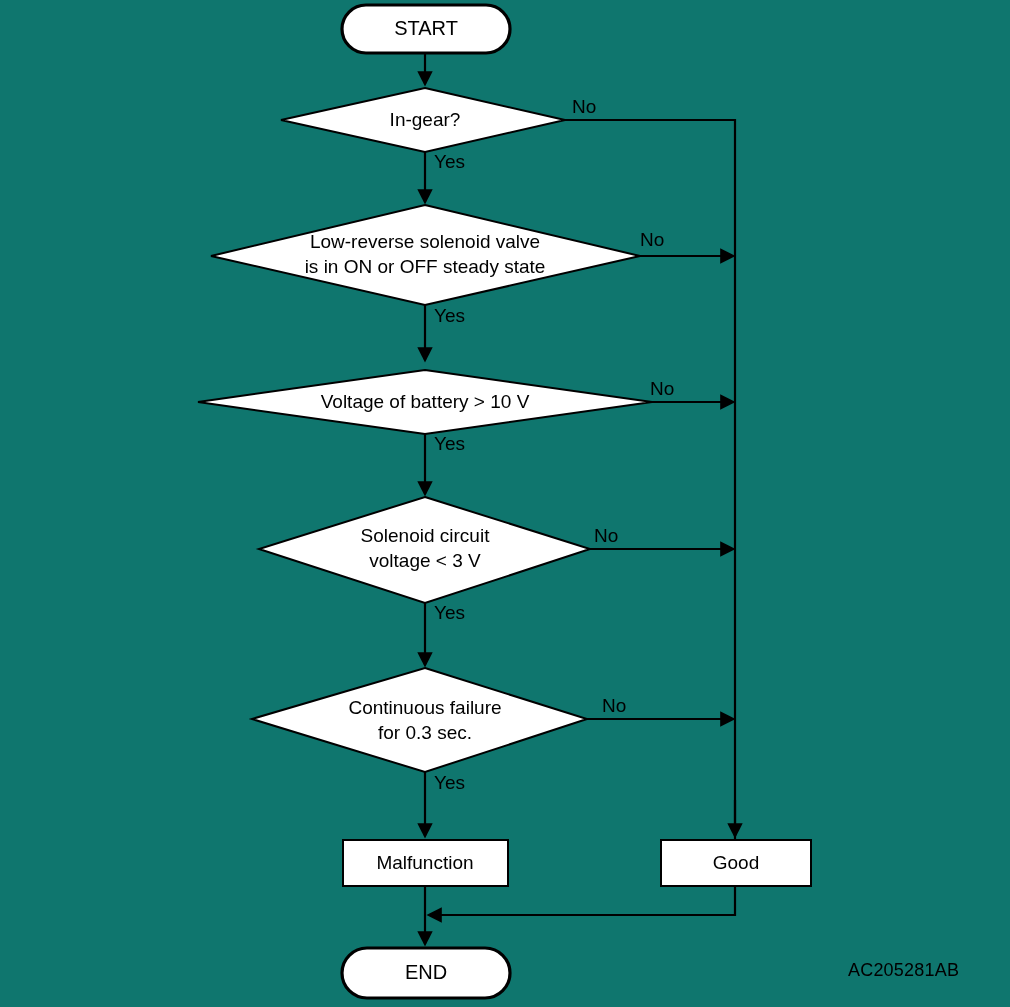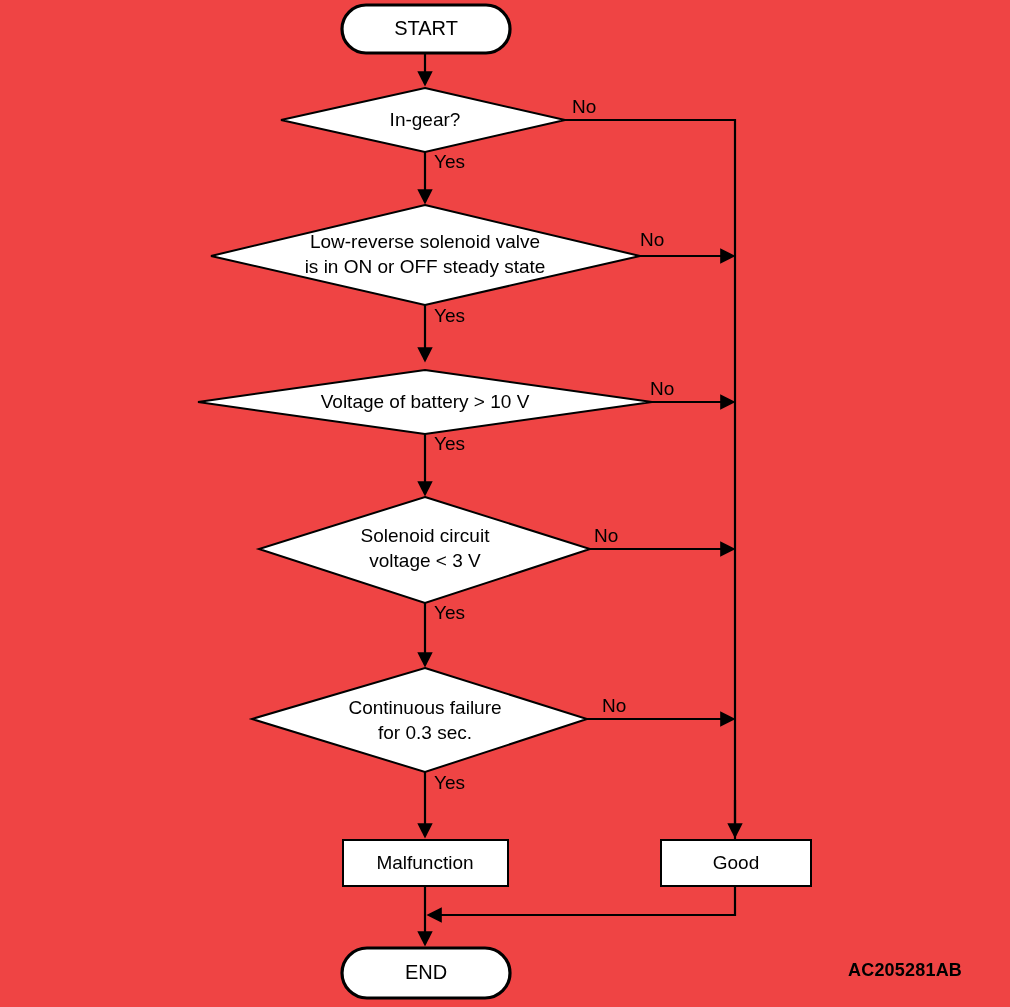--- a/index.html
+++ b/index.html
@@ -4,21 +4,21 @@
 <style>
   html, body {
     margin: 0;
     padding: 0;
     background: #ffffff;
   }
   #page {
     position: relative;
     width: 1010px;
     height: 1007px;
-    background: #ef4444;
+    background: #0f766e;
     font-family: "Liberation Sans", sans-serif;
     overflow: hidden;
   }
   svg.flow {
     position: absolute;
     top: 0;
     left: 0;
     width: 1010px;
     height: 1007px;
   }
@@ -55,21 +55,21 @@
     font-family: "Liberation Sans", sans-serif;
     font-size: 19px;
     fill: #000000;
     text-anchor: start;
     dominant-baseline: middle;
   }
   .figure-code {
     position: absolute;
     font-family: "Liberation Sans", sans-serif;
     font-size: 18px;
-    font-weight: bold;
+    font-weight: normal;
     color: #000000;
     letter-spacing: 0.2px;
     white-space: nowrap;
   }
 </style>
 </head>
 <body>
 
 <div id="page">
 

